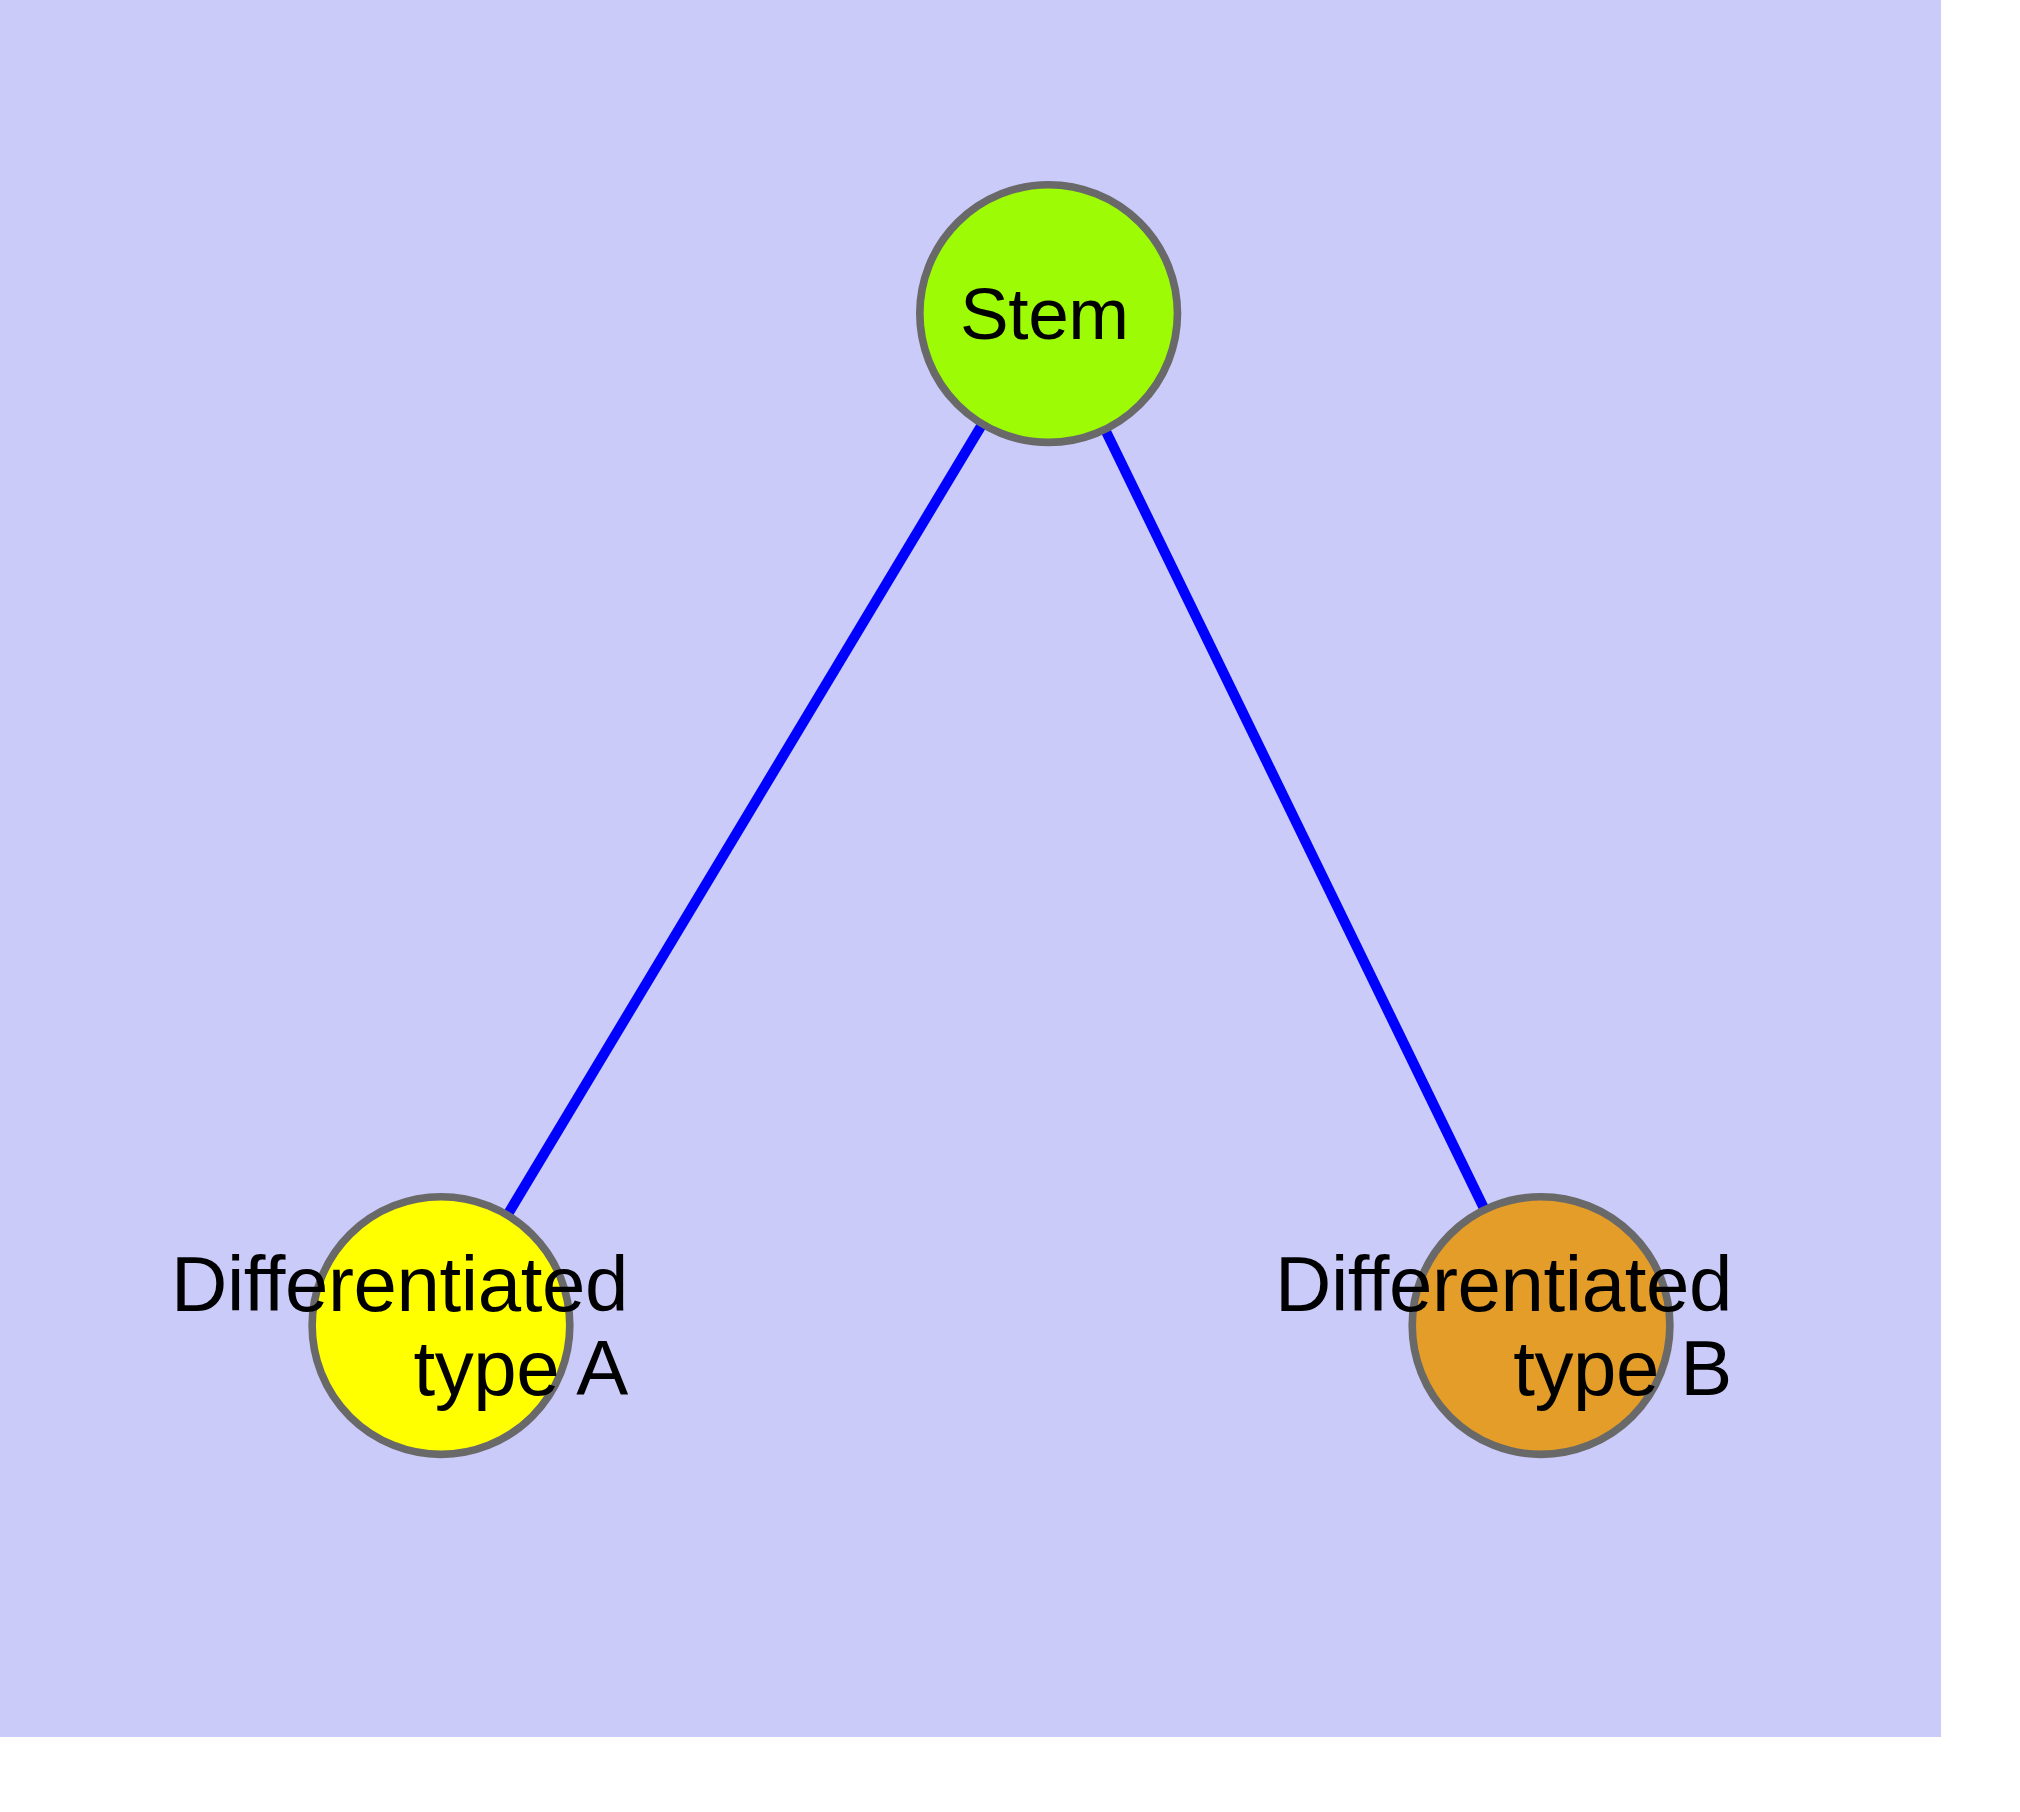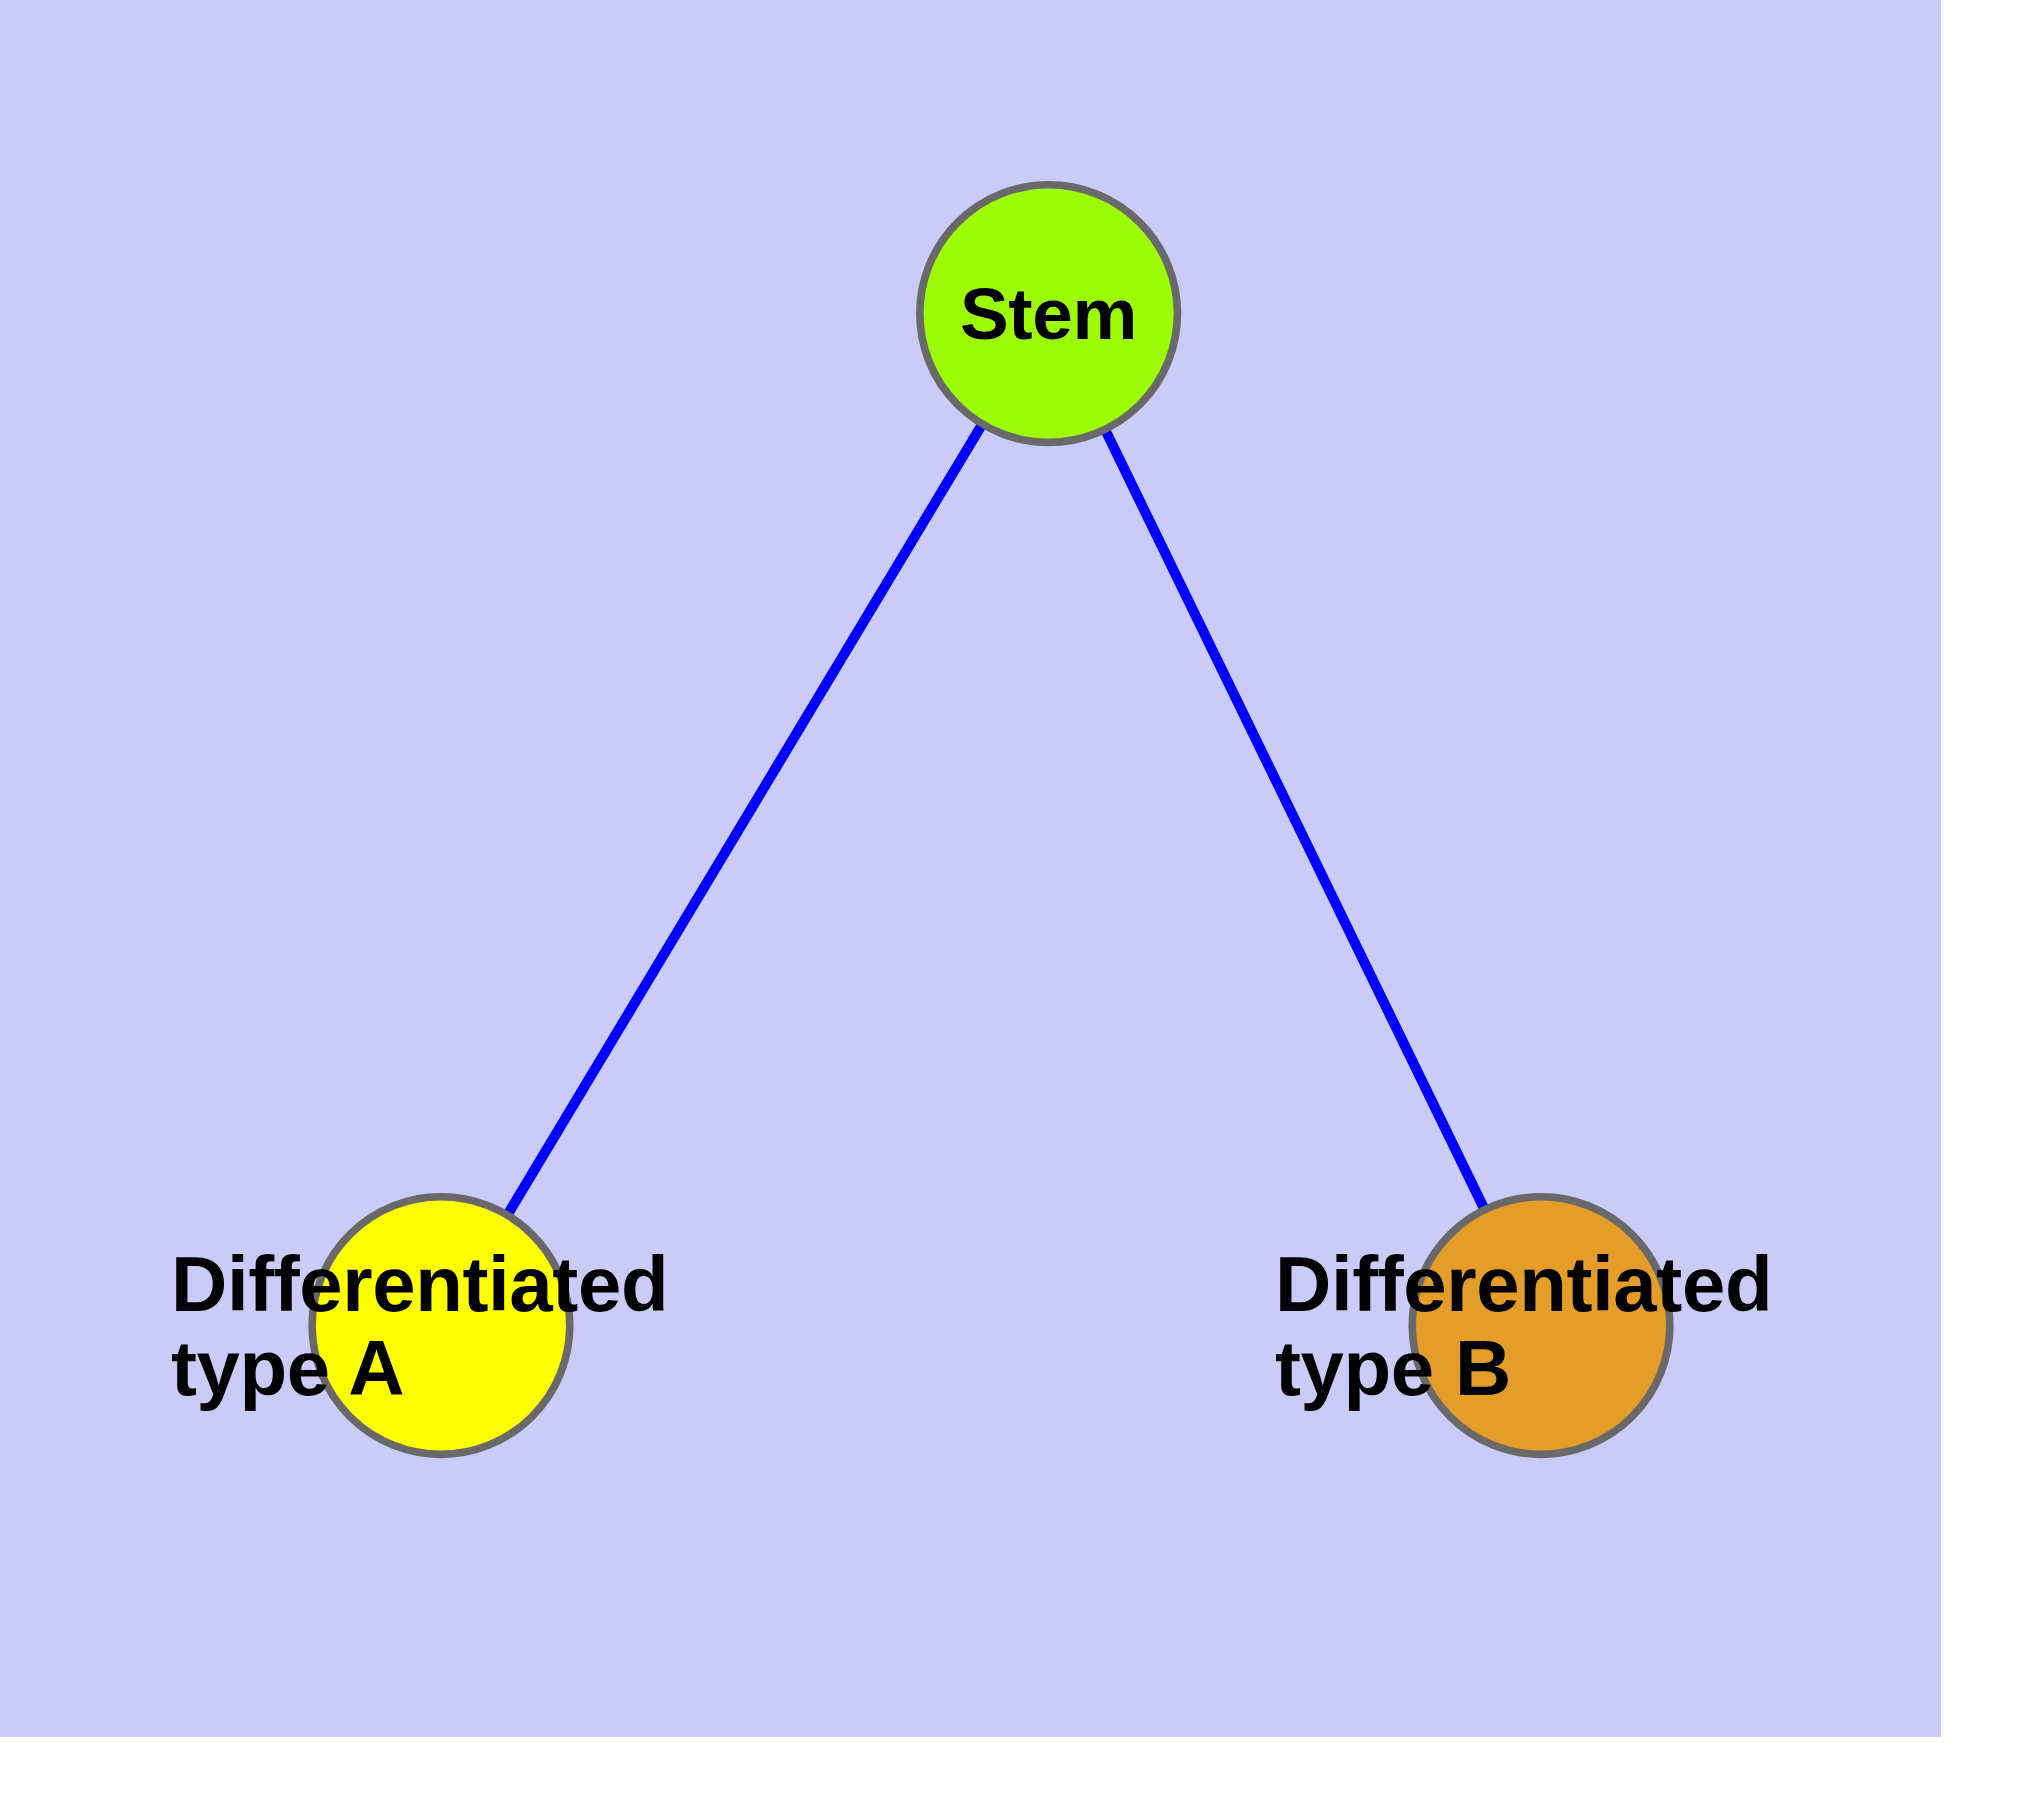--- a/index.html
+++ b/index.html
@@ -28,22 +28,22 @@
     position: absolute;
     left: 0;
     top: 0;
     width: 2021px;
     height: 1812px;
     pointer-events: none;
   }
   .node-label {
     position: absolute;
     color: #000000;
-    font-weight: bold;
-    text-align: left;
+    font-weight: normal;
+    text-align: right;
     line-height: 1.08;
     white-space: pre;
     letter-spacing: -0.4px;
     pointer-events: none;
     user-select: none;
   }
   .node-label.stem {
     font-size: 73px;
   }
   .node-label.leaf {

